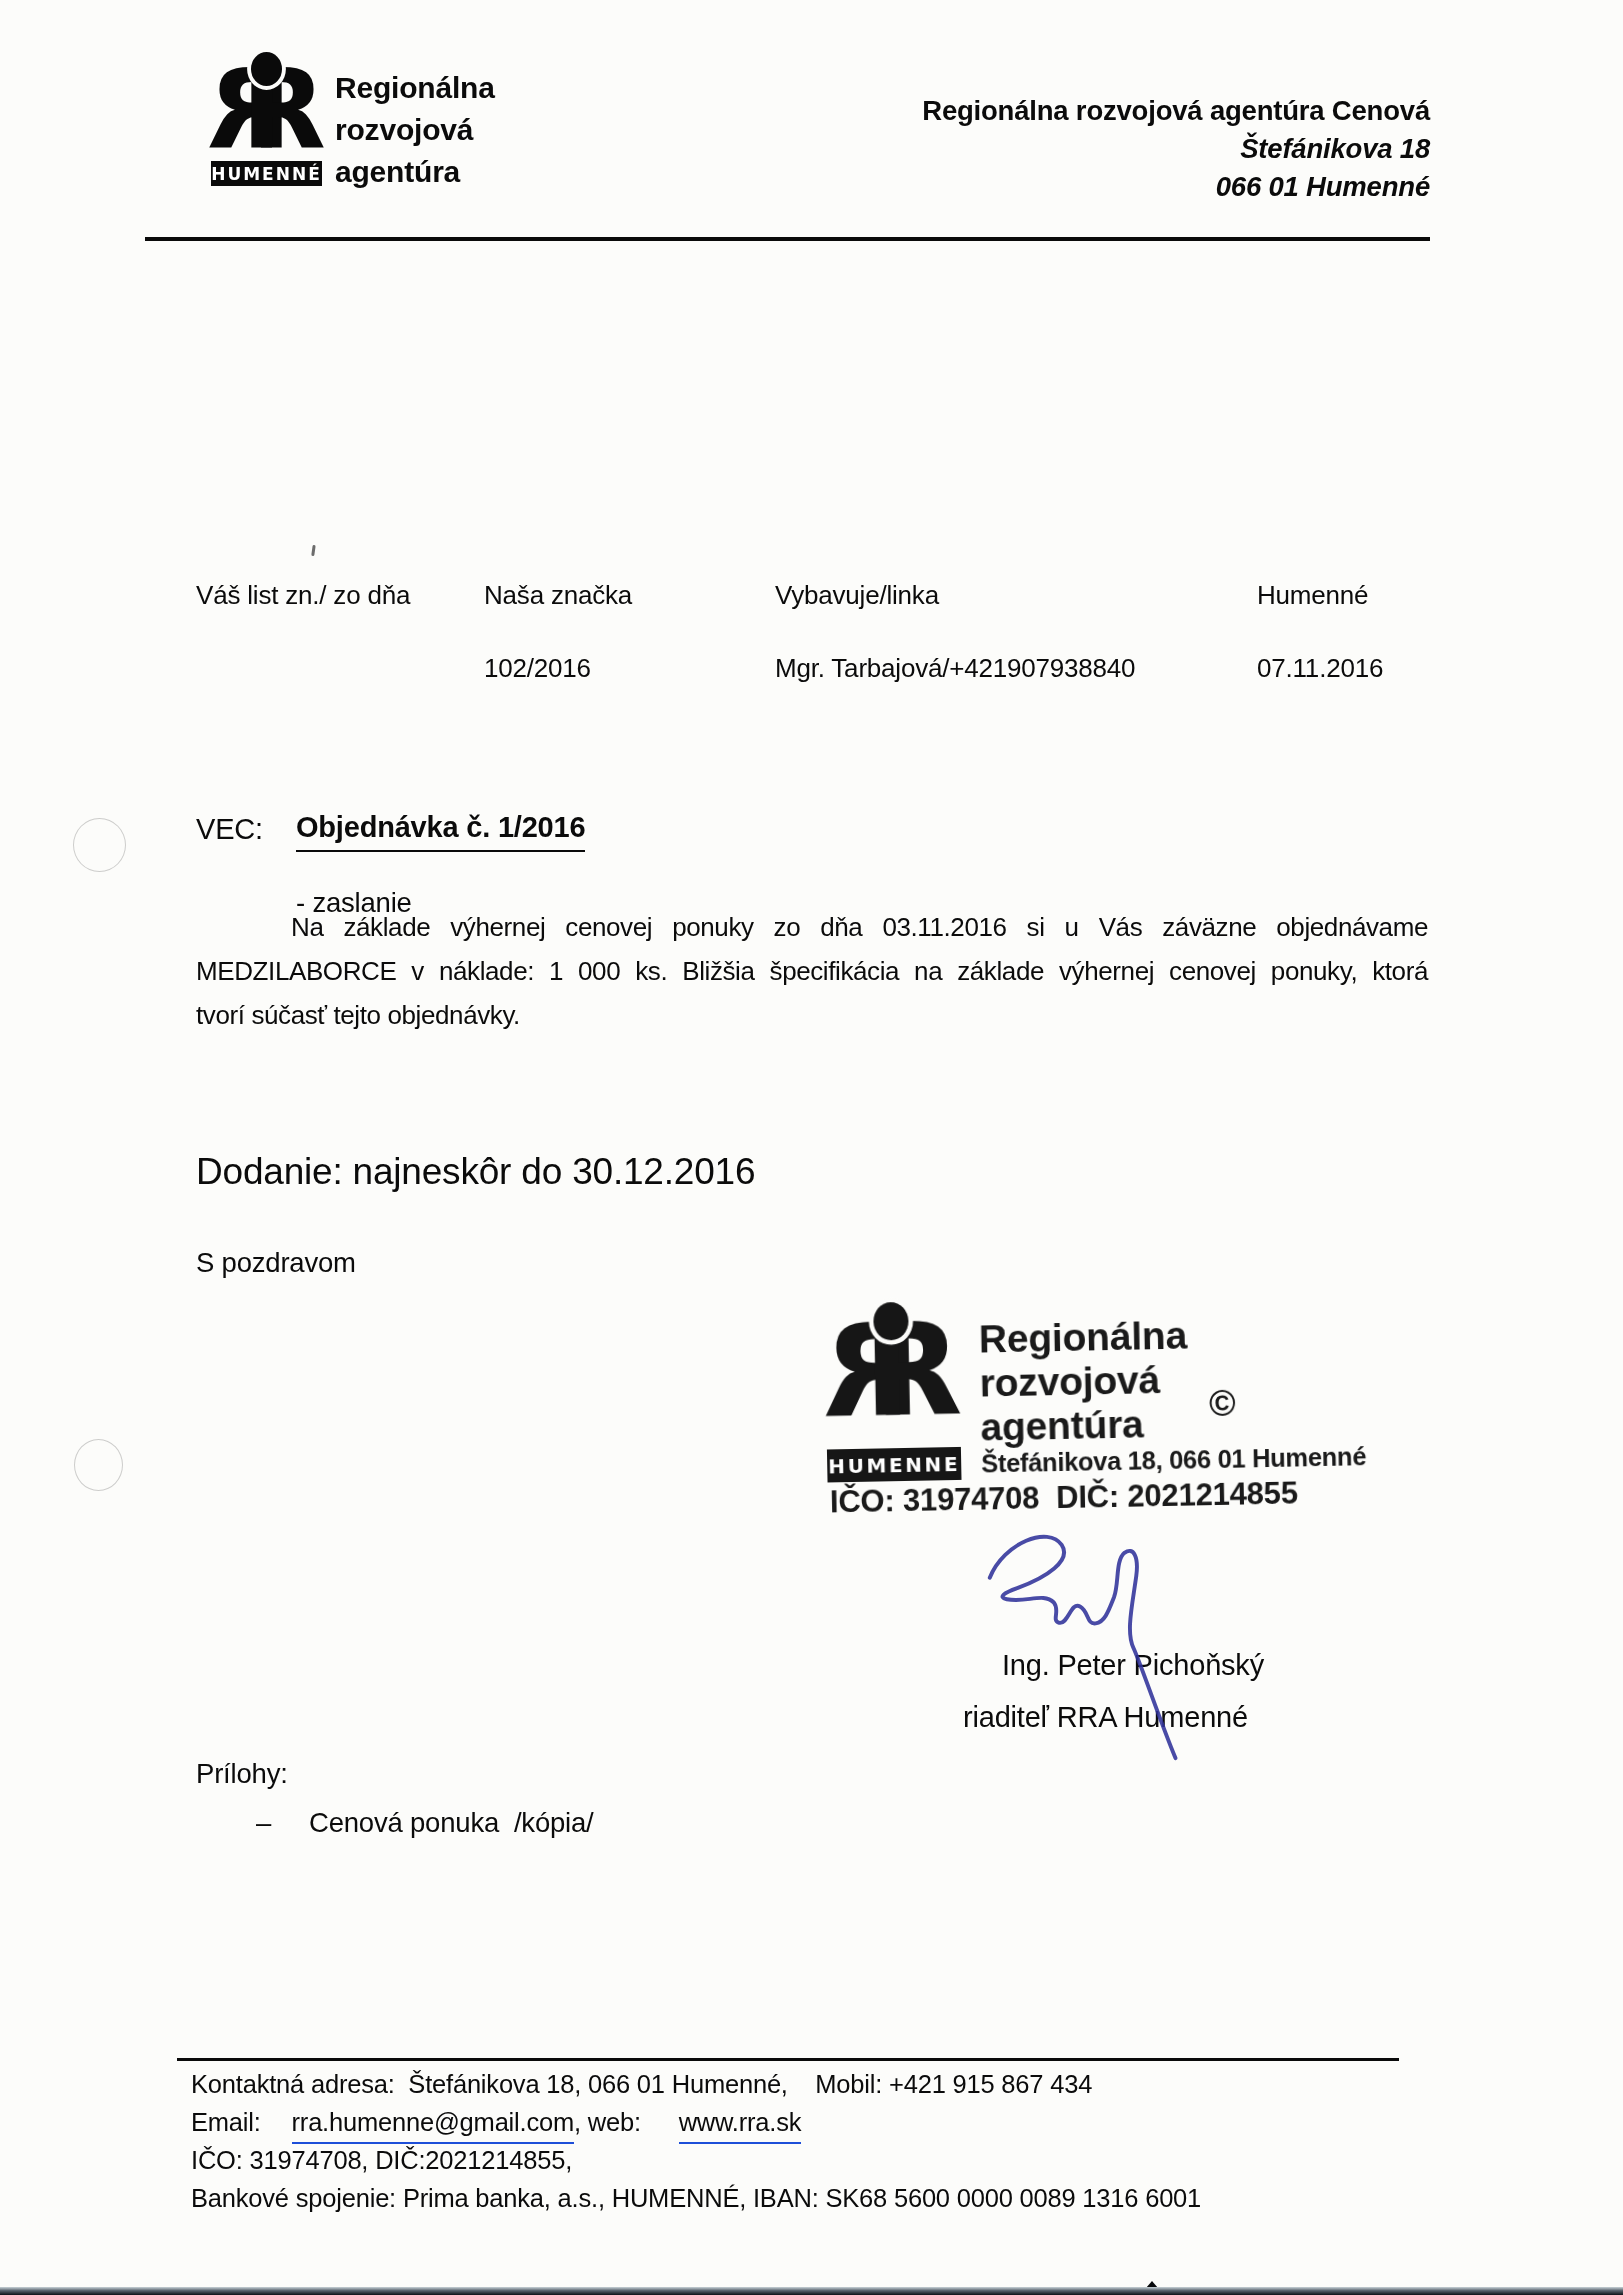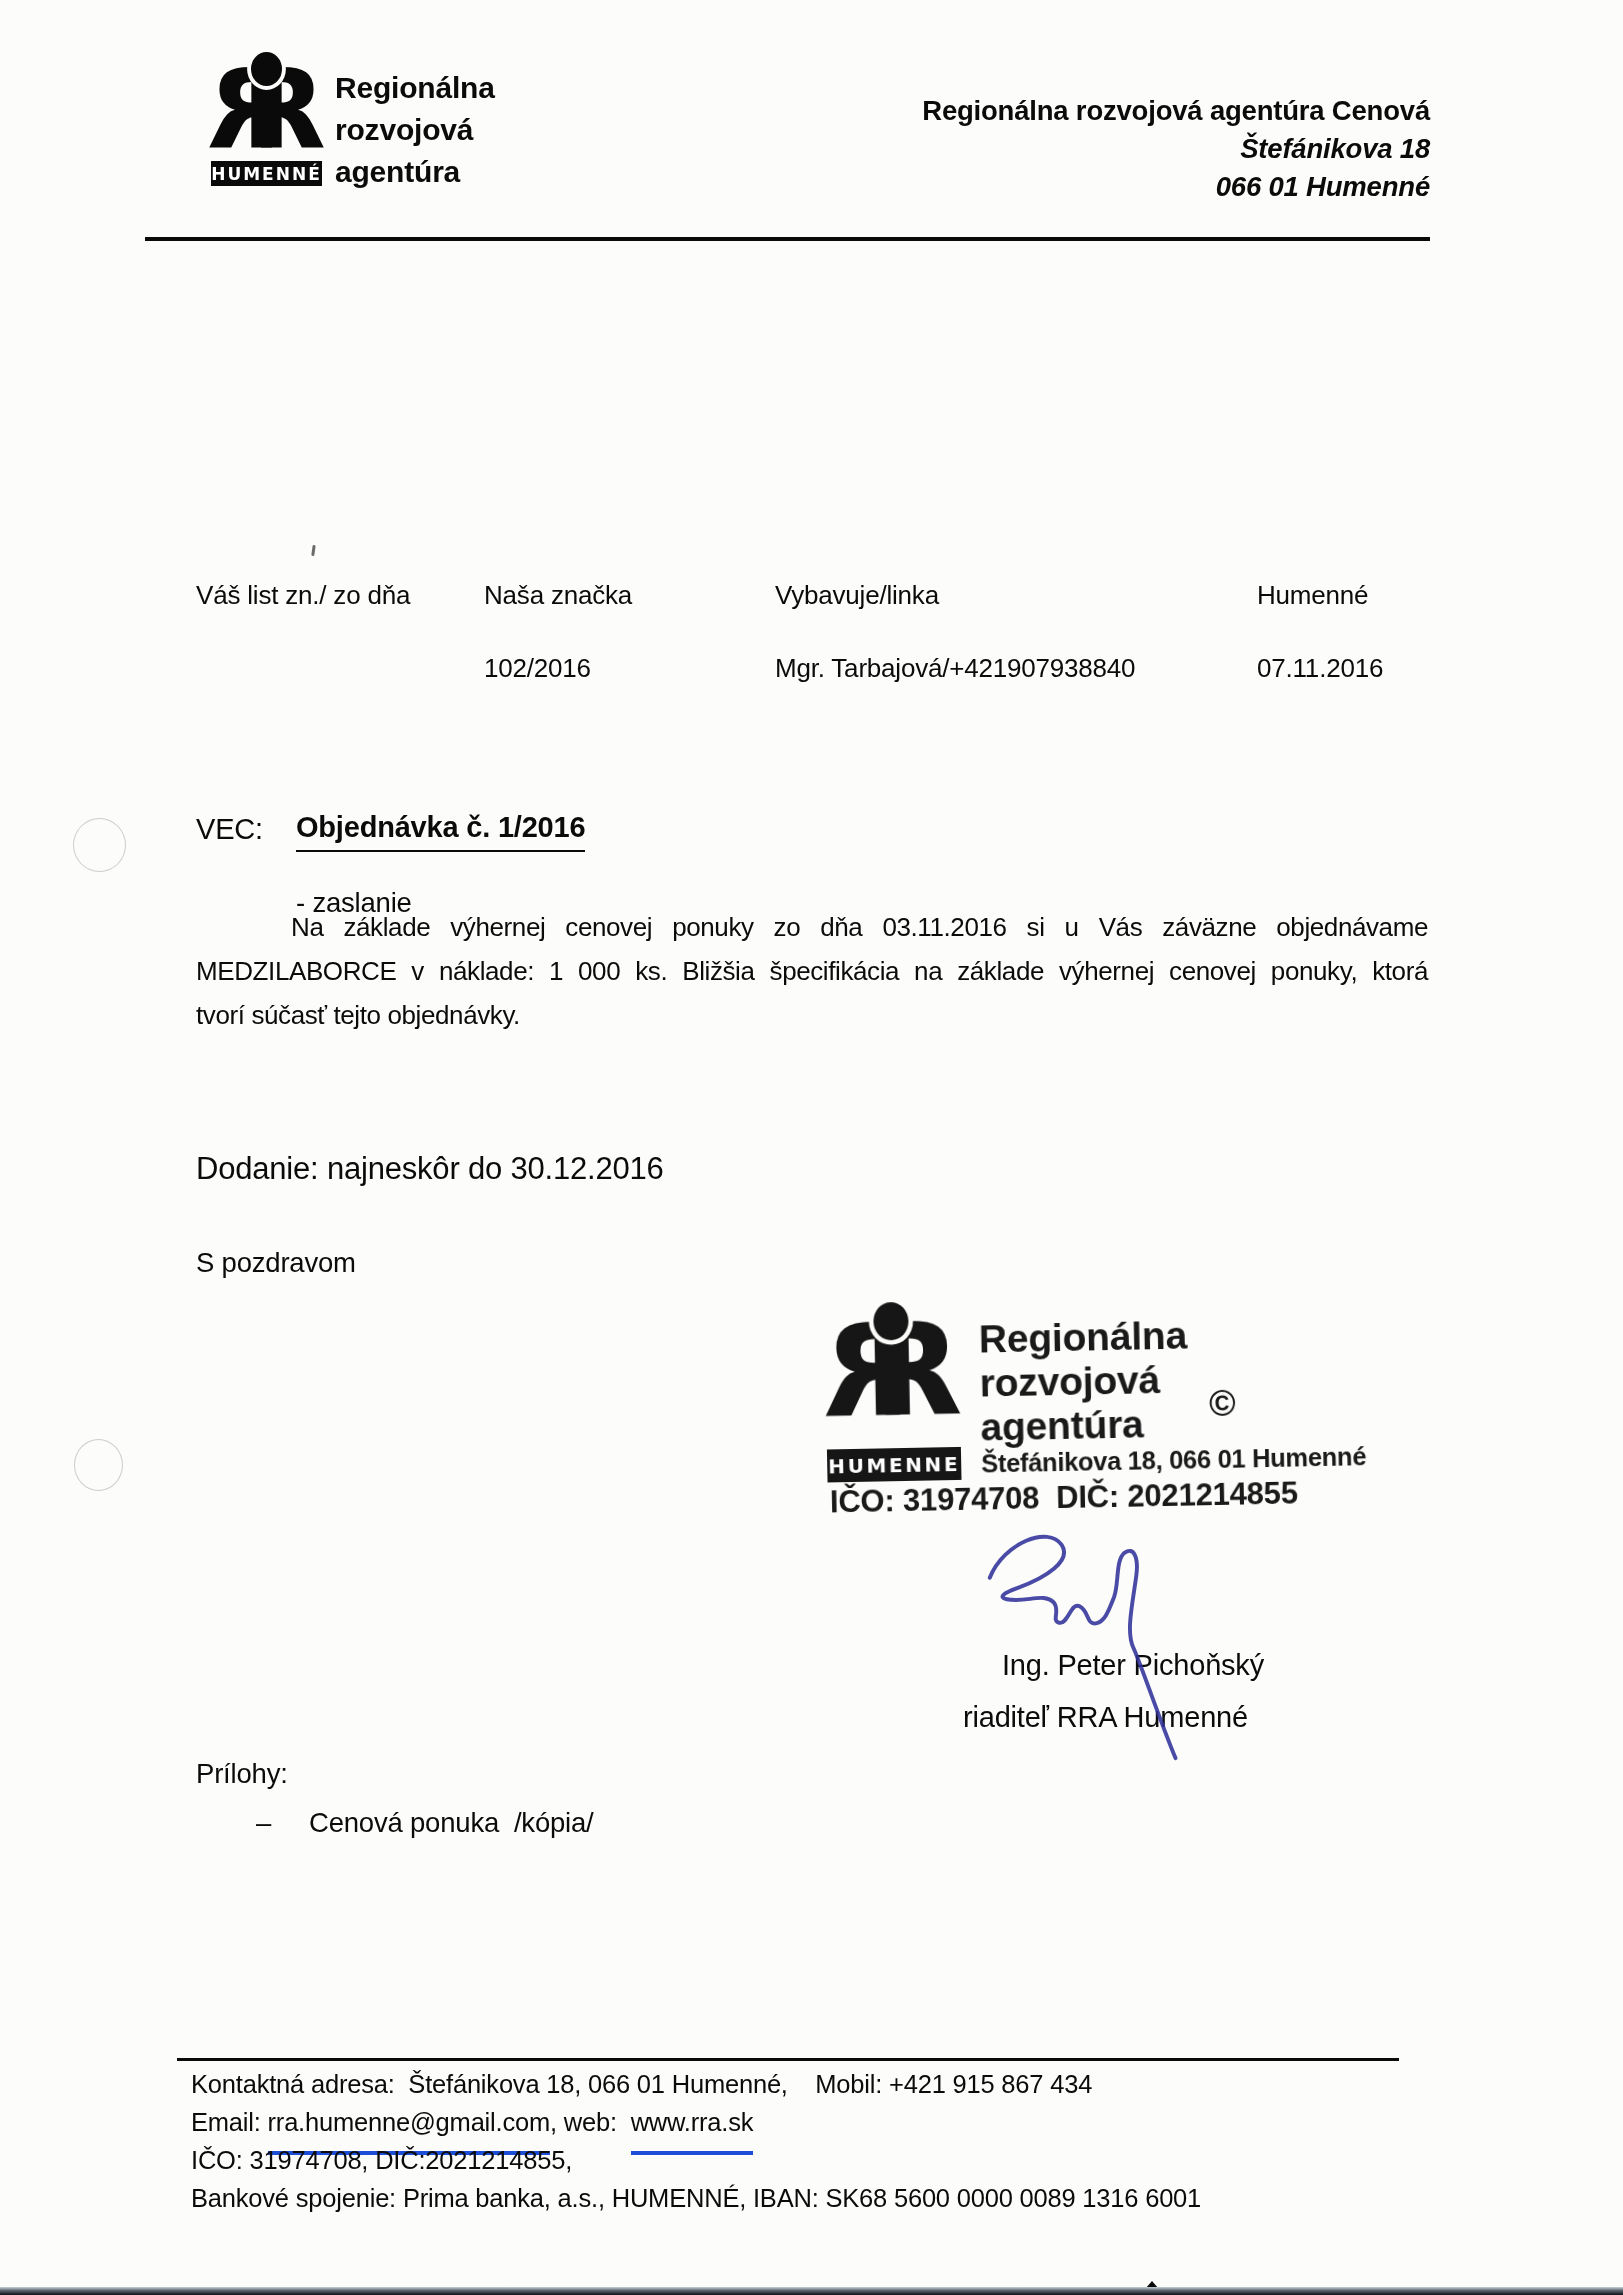--- a/index.html
+++ b/index.html
@@ -49,21 +49,21 @@
   .vec{left:196px;top:813px;font-size:29px;}
   .subj{left:296px;top:811px;font-size:29px;font-weight:700;border-bottom:2.6px solid #0a0a0a;padding-bottom:5.9px;}
   .subj-note{left:296px;top:887px;font-size:27.5px;}
 
   
   .para{left:196px;top:905px;width:1232px;}
   .pl{font-size:26px;line-height:44px;letter-spacing:-0.4px;
       text-align:justify;text-align-last:justify;}
   .pl.first{text-indent:95px;}
   .pl.last{text-align-last:left;}
-  .delivery{left:196px;top:1151px;font-size:31px;}
+  .delivery{left:196px;top:1151px;font-size:37px;}
   .closing{left:196px;top:1247px;font-size:27.5px;}
 
   
   .stamp{left:0;top:0;width:100%;height:100%;color:#1a1a1a;
       transform:rotate(-1.1deg);transform-origin:1060px 1400px;
       filter:blur(0.3px);pointer-events:none;}
   .s-fig{left:826px;top:1304px;width:134px;height:174px;color:#161616;}
   .s-fig .rl{left:-2.6px;font-size:128px;top:-1.3px;}
   .s-fig .rr{right:-2.6px;font-size:128px;top:-1.3px;}
   .s-fig .head{width:35px;height:38px;top:-5.2px;margin-left:-17.7px;box-shadow:0 0 0 4.6px #fcfcfa;}
@@ -81,22 +81,22 @@
 
   
   .attach-label{left:196px;top:1758px;font-size:27.5px;}
   .attach-dash{left:256px;top:1807px;font-size:27.5px;}
   .attach-item{left:309px;top:1807px;font-size:27.5px;}
 
   
   .f-rule{left:177px;top:2058px;width:1222px;height:3.3px;background:#0a0a0a;}
   .fl{font-size:25.5px;left:191px;}
   .f1{top:2070px;} .f2{top:2108px;} .f3{top:2146px;} .f4{top:2184px;}
-  .u{display:inline-block;border-bottom:4px solid #1d4ed8;padding-bottom:15px;line-height:1.1;
-     color:inherit;text-decoration:none;}
+  .u{display:inline-block;border-bottom:2px solid #1d4ed8;padding-bottom:6px;line-height:1.1;
+     color:inherit;text-decoration:none;margin-left:24px;}
 
   
   .hole{border-radius:50%;border:1.3px solid rgba(105,105,105,0.32);}
   .hole1{left:73px;top:818px;width:51px;height:52px;}
   .hole2{left:74px;top:1439px;width:47px;height:50px;}
   .scan-band{left:0;bottom:0;width:100%;height:8.5px;
       background:linear-gradient(180deg,#c9d3d8 0%,#58636d 45%,#0e1217 100%);}
   .scan-tri{left:1140px;top:2281px;width:0;height:0;
       border-left:12.4px solid transparent;border-right:12.4px solid transparent;
       border-bottom:14.4px solid #07090b;}

